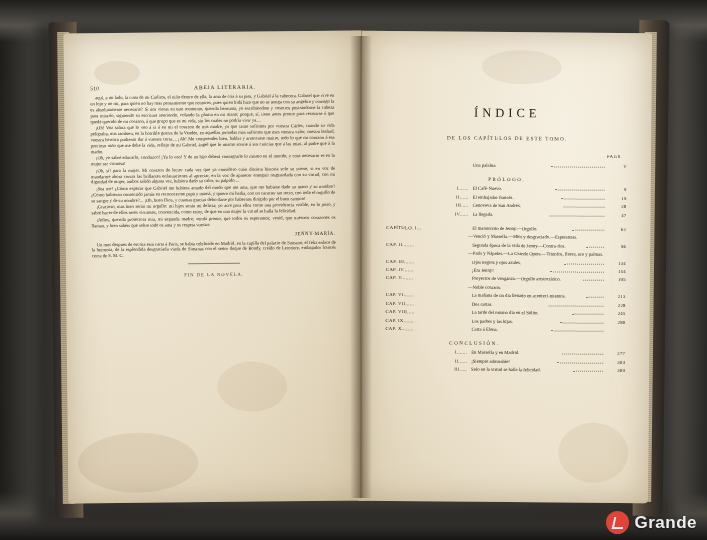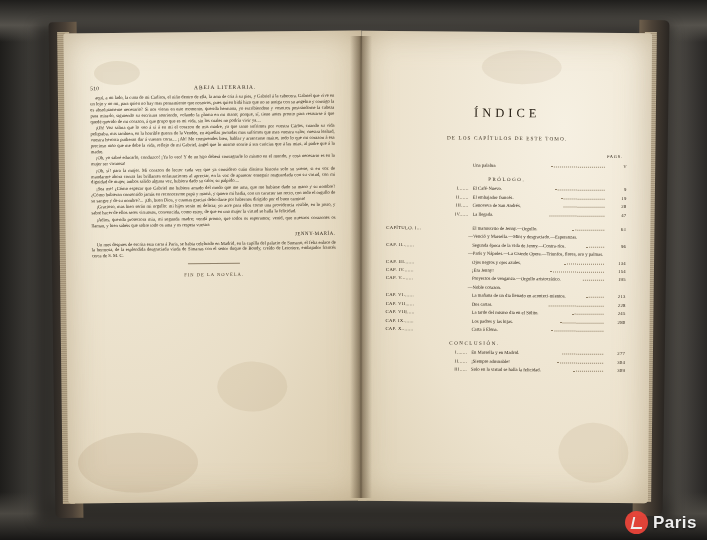--- a/index.html
+++ b/index.html
@@ -478,15 +478,15 @@
             </div>
           </div>
       </div>
     </div>
 
     <div class="gutter"></div>
   </div>
 
   <div class="wm">
     <div class="wm-badge"></div>
-    <div class="wm-text">Paris</div>
+    <div class="wm-text">Grande</div>
   </div>
 </div>
 
 </body></html>

